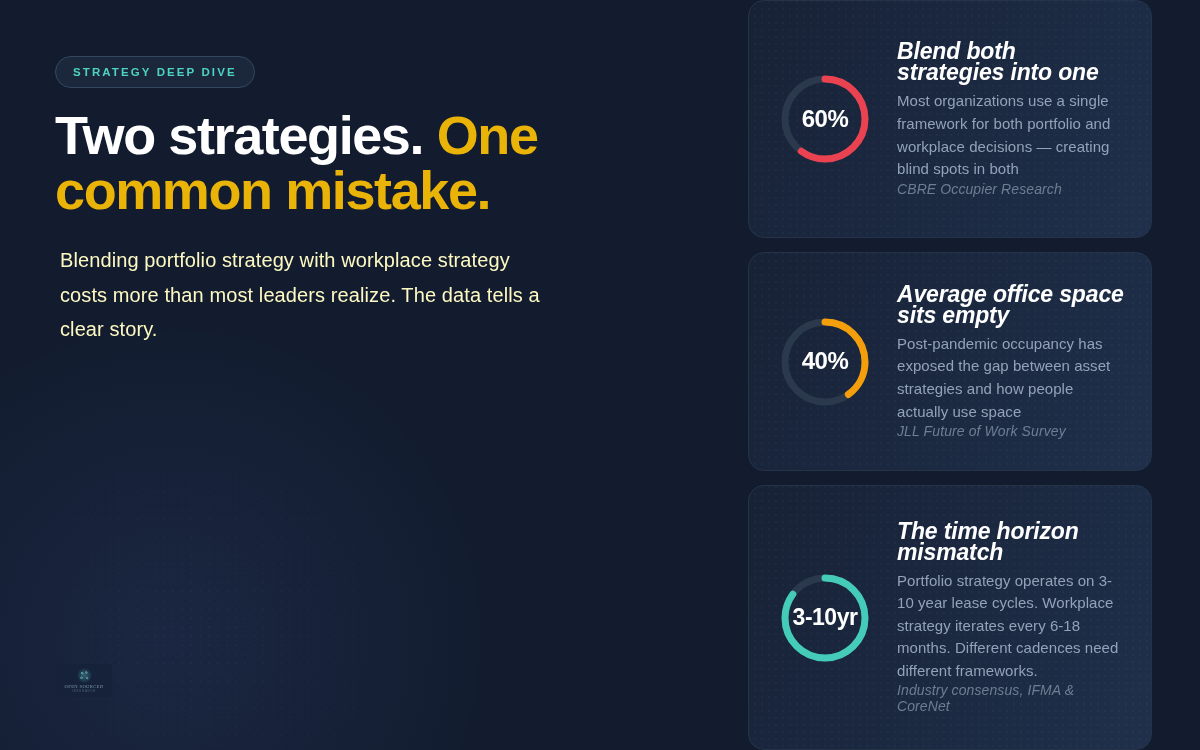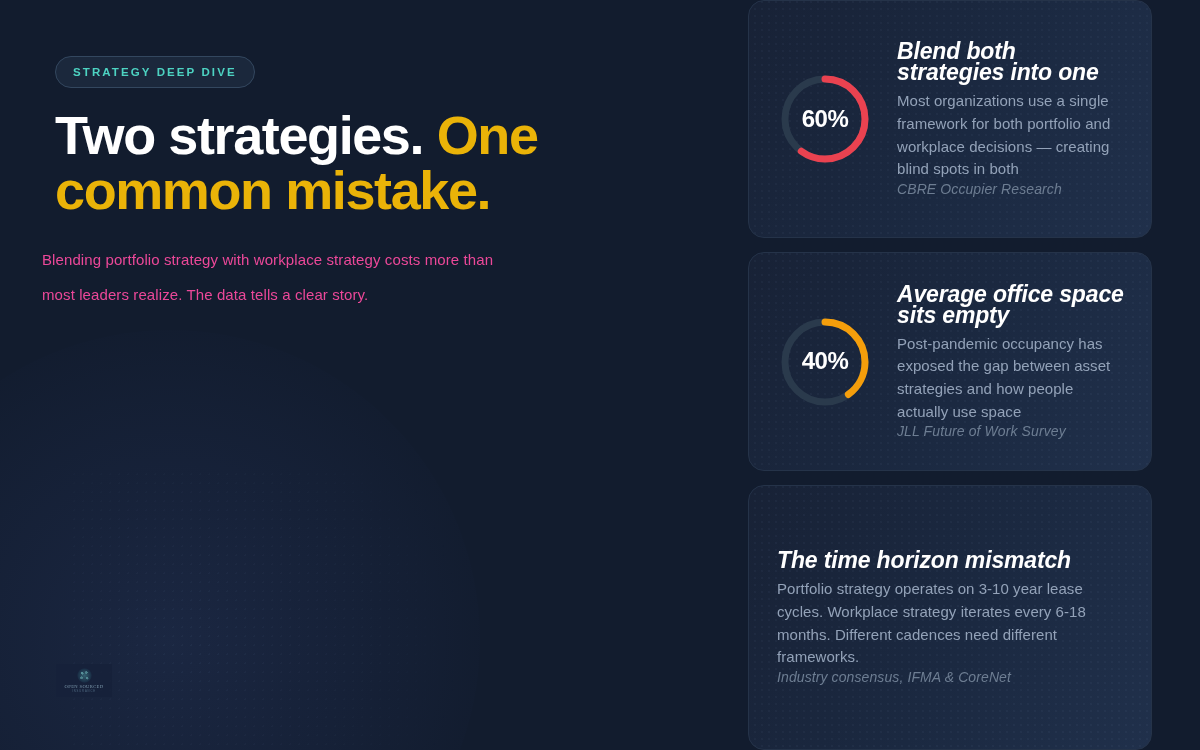--- a/index.html
+++ b/index.html
@@ -84,26 +84,26 @@
     font-size: 54px;
     line-height: 1.02;
     font-weight: bold;
     letter-spacing: -1.4px;
     color: #ffffff;
   }
   #headline .accent { color: #eab308; }
 
   #subhead {
     position: absolute;
-    left: 42px;
+    left: 60px;
     top: 243px;
     width: 480px;
-    font-size: 15px;
+    font-size: 20px;
     line-height: 34.5px;
-    color: #ec4899;
+    color: #fef9c3;
     letter-spacing: 0.1px;
   }
 
   
   #watermark-logo {
     position: absolute;
     left: 56px;
     top: 664px;
     width: 56px;
     height: 33px;
@@ -277,20 +277,27 @@
       <div class="card-body">
         <div class="card-title">Average office space sits empty</div>
         <div class="card-desc">Post-pandemic occupancy has exposed the gap between asset strategies and how people actually use space</div>
         <div class="card-source">JLL Future of Work Survey</div>
       </div>
     </div>
   </div>
 
   <div class="stat-card" id="card-2">
     <div class="card-inner">
+      <div class="donut">
+        <svg width="96" height="96" viewBox="0 0 96 96" aria-hidden="true">
+          <circle cx="48" cy="48" r="40" fill="none" stroke="#2a3a4c" stroke-width="7"></circle>
+          <circle class="donut-arc" cx="48" cy="48" r="40" fill="none" stroke-width="7" stroke-linecap="round" stroke="#45ccb8" stroke-dasharray="213.62830044410592 37.69911184307753"></circle>
+        </svg>
+        <div class="donut-label compact">3-10yr</div>
+      </div>
       <div class="card-body">
         <div class="card-title">The time horizon mismatch</div>
         <div class="card-desc">Portfolio strategy operates on 3-10 year lease cycles. Workplace strategy iterates every 6-18 months. Different cadences need different frameworks.</div>
         <div class="card-source">Industry consensus, IFMA &amp; CoreNet</div>
       </div>
     </div>
   </div>
 
 </div>
 

